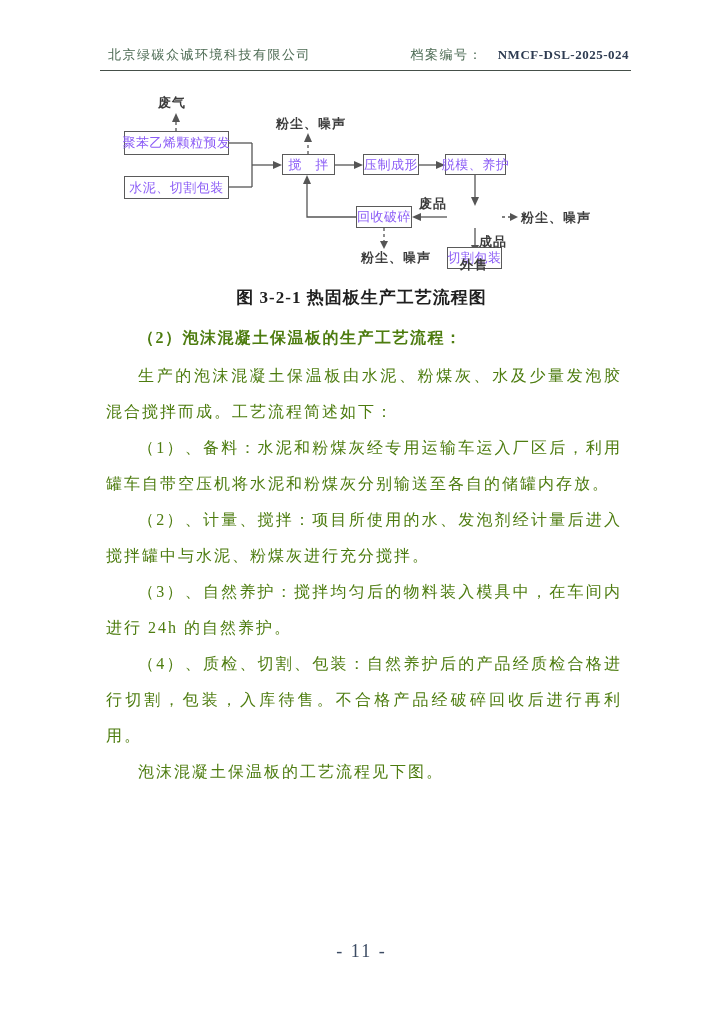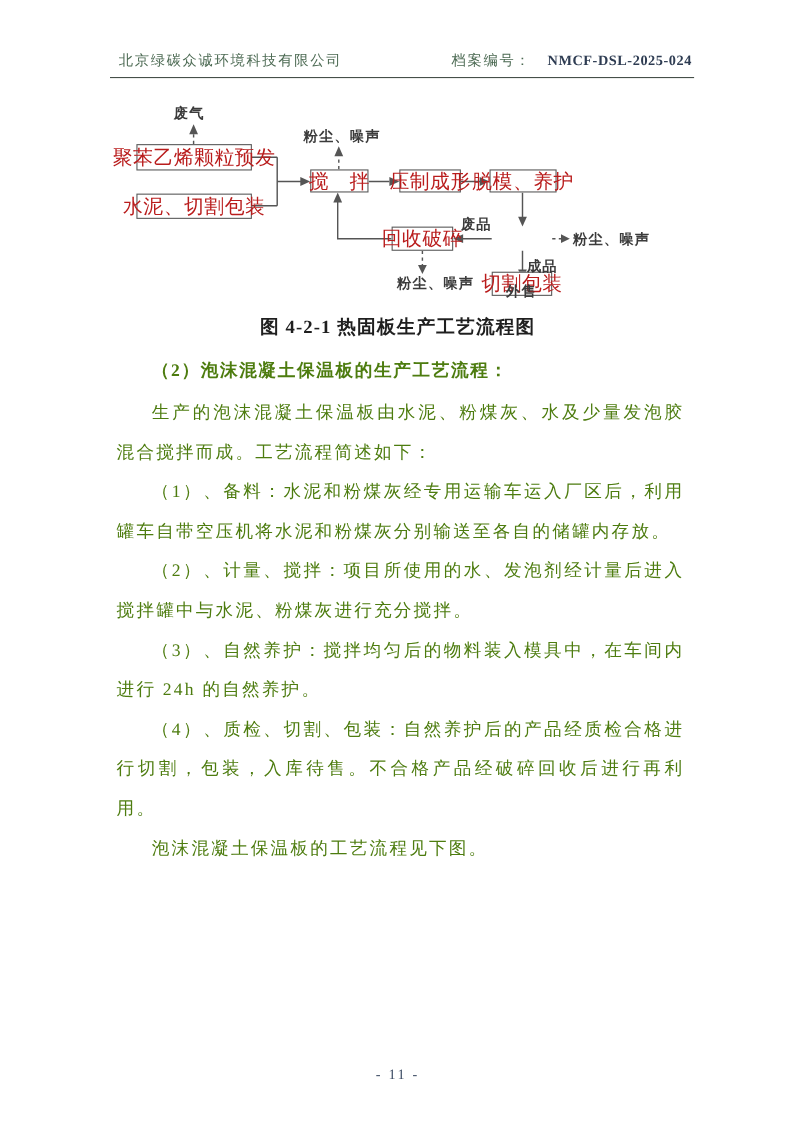--- a/index.html
+++ b/index.html
@@ -25,21 +25,21 @@
   .header-rule {
     position:absolute; top:70px; left:100px; right:92px;
     border-top:1.6px solid #454f49;
   }
 
   
   .flowchart { position:absolute; top:86px; left:92px; width:550px; height:195px; }
   .flowchart svg { position:absolute; top:0; left:0; }
   .fbox {
     position:absolute; border:1.2px solid #5a5a5a; background:#ffffff;
-    font-size:18px; color:#b91c1c; text-align:center;
+    font-size:13px; color:#8b5cf6; text-align:center;
     display:flex; align-items:center; justify-content:center;
     white-space:nowrap; letter-spacing:0.5px;
   }
   .flabel {
     position:absolute; font-size:13px; color:#3b3b3b; white-space:nowrap;
     letter-spacing:1px;
     font-weight:bold;
   }
 
   
@@ -51,21 +51,21 @@
   .content { position:absolute; top:320px; left:106px; width:516px; }
   .content p {
     text-indent:2em; font-size:16px; line-height:36px;
     letter-spacing:2px; text-align:justify; color:#4d7c0f;
   }
   .content p.heading { font-weight:bold; margin-bottom:2px; letter-spacing:1.5px; }
 
   
   .footer {
     position:absolute; top:941px; left:0; width:100%;
-    text-align:center; font-size:13px; letter-spacing:2px; color:#3c4b63;margin-top:28px;
+    text-align:center; font-size:18px; letter-spacing:2px; color:#3c4b63;
   }
 </style>
 </head>
 <body>
 
 <div class="page">
 
   <div class="header">
     <span class="company">北京绿碳众诚环境科技有限公司</span>
     <span class="archive">
@@ -129,21 +129,21 @@
 
     <div class="flabel" style="left:66px;top:8px;">废气</div>
     <div class="flabel" style="left:184px;top:29px;">粉尘、噪声</div>
     <div class="flabel" style="left:429px;top:123px;">粉尘、噪声</div>
     <div class="flabel" style="left:269px;top:163px;">粉尘、噪声</div>
     <div class="flabel" style="left:327px;top:109px;">废品</div>
     <div class="flabel" style="left:387px;top:147px;">成品</div>
     <div class="flabel" style="left:368px;top:170px;">外售</div>
   </div>
 
-  <div class="caption">图 4-2-1 热固板生产工艺流程图</div>
+  <div class="caption">图 3-2-1 热固板生产工艺流程图</div>
 
   <div class="content">
     <p class="heading">（2）泡沫混凝土保温板的生产工艺流程：</p>
     <p>生产的泡沫混凝土保温板由水泥、粉煤灰、水及少量发泡胶混合搅拌而成。工艺流程简述如下：</p>
     <p>（1）、备料：水泥和粉煤灰经专用运输车运入厂区后，利用罐车自带空压机将水泥和粉煤灰分别输送至各自的储罐内存放。</p>
     <p>（2）、计量、搅拌：项目所使用的水、发泡剂经计量后进入搅拌罐中与水泥、粉煤灰进行充分搅拌。</p>
     <p>（3）、自然养护：搅拌均匀后的物料装入模具中，在车间内进行 24h 的自然养护。</p>
     <p>（4）、质检、切割、包装：自然养护后的产品经质检合格进行切割，包装，入库待售。不合格产品经破碎回收后进行再利用。</p>
     <p>泡沫混凝土保温板的工艺流程见下图。</p>
   </div>

